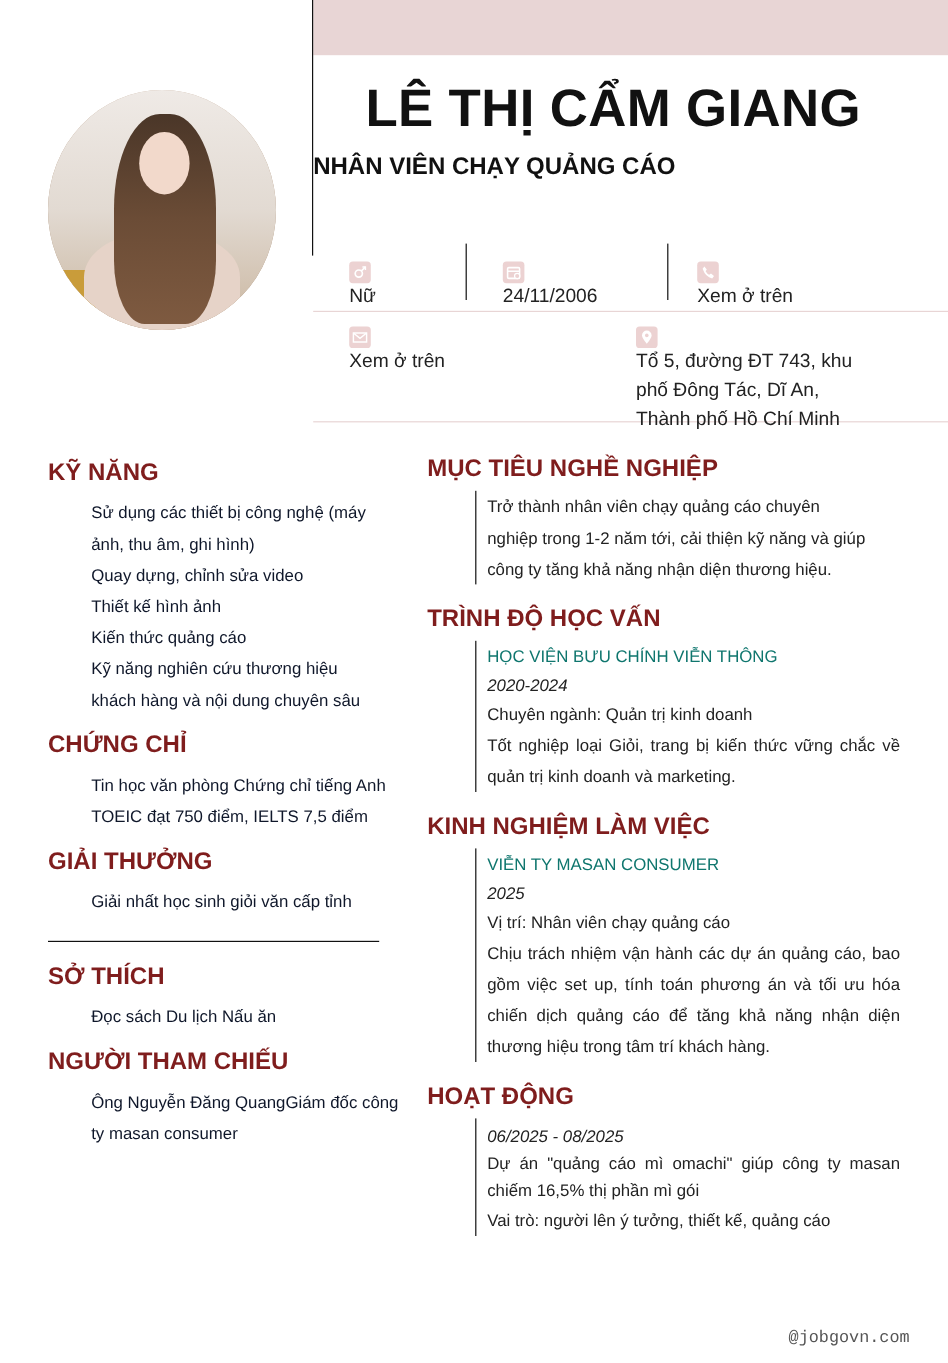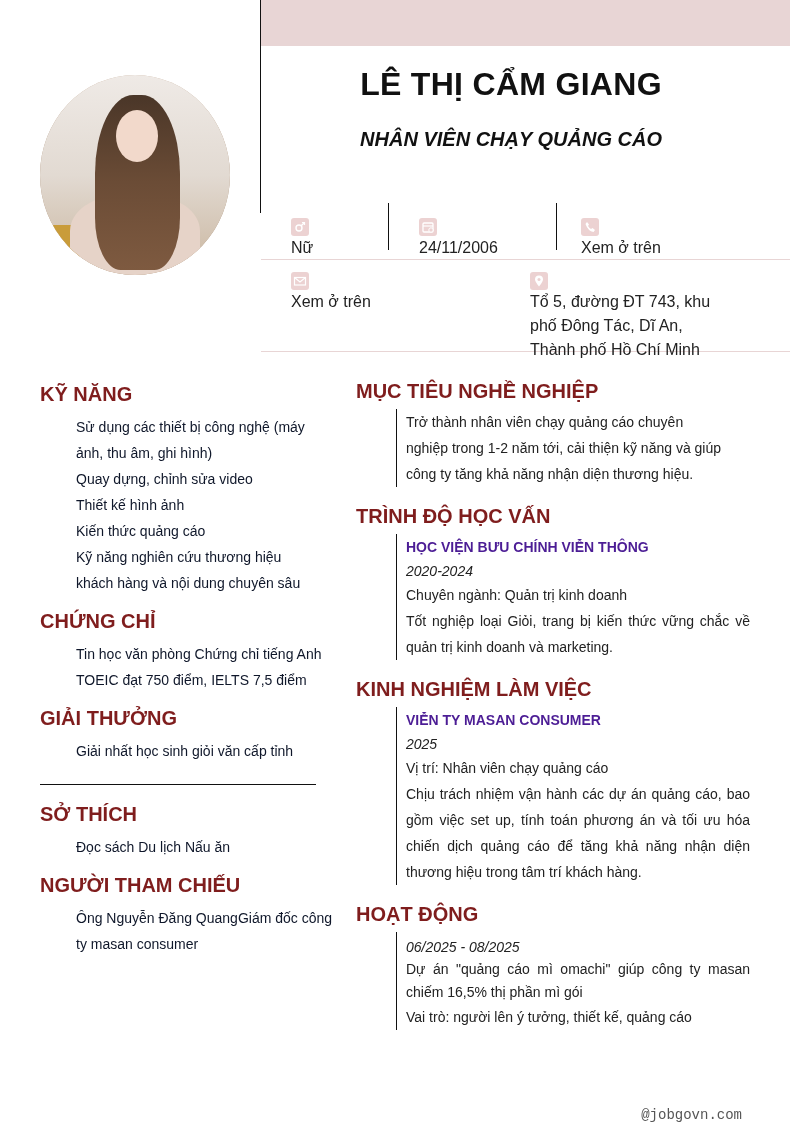--- a/index.html
+++ b/index.html
@@ -12,48 +12,48 @@
   .avatar { position: absolute; left: 40px; top: 75px; width: 190px; height: 200px; border-radius: 50%; overflow: hidden;
             background: radial-gradient(ellipse at 50% 40%, #f4e6dc 0%, #d9c6b8 35%, #b59a82 60%, #8a7058 100%); }
   .avatar .bg1 { position:absolute; left:0; top:0; width:100%; height:100%;
                  background: linear-gradient(180deg, #efeae6 0%, #e2dad2 50%, #c9b59e 100%); }
   .avatar .hair { position:absolute; left:55px; top:20px; width:85px; height:175px; border-radius: 45% 45% 30% 30%;
                   background: linear-gradient(180deg,#4a3628 0%, #6b4c36 50%, #7e5a40 100%); }
   .avatar .face { position:absolute; left:76px; top:35px; width:42px; height:52px; border-radius: 50%; background:#f2d9cb; }
   .avatar .shirt { position:absolute; left:30px; top:120px; width:130px; height:90px; border-radius: 40% 40% 0 0; background:#e6d3c8; }
   .avatar .sofa { position:absolute; left:0; top:150px; width:40px; height:60px; background:#c99c3a; }
 
-  .name { position: absolute; left: 261px; top: 66px; width: 500px; text-align: center; font-size: 32px; font-weight: bold; color: #111; letter-spacing: 0.3px; }
-  .title { position: absolute; left: 261px; top: 128px; width: 500px; text-align: center; font-size: 20px; font-weight: bold; color: #111; font-style: italic; }
+  .name { position: absolute; left: 261px; top: 66px; width: 500px; text-align: center; font-size: 44px; font-weight: bold; color: #111; letter-spacing: 0.3px; }
+  .title { position: absolute; left: 261px; top: 128px; width: 500px; text-align: left; font-size: 20px; font-weight: bold; color: #111; }
 
   .info-row { position: absolute; left: 261px; width: 529px; }
   .info-row.r1 { top: 203px; height: 57px; border-bottom: 1px solid #e8d5d5; }
   .info-row.r2 { top: 260px; height: 92px; border-bottom: 1px solid #e8d5d5; }
   .info-item { position: absolute; display: flex; align-items: flex-start; font-size: 16px; color: #222; line-height: 24px; flex-direction: column; }
   .info-icon { width: 18px; height: 18px; border-radius: 3px; background: #ecd2d2; margin-top: 3px; margin-right: 12px; display: flex; align-items: center; justify-content: center; flex-shrink: 0; }
   .info-icon svg { width: 14px; height: 14px; }
   .vsep { position: absolute; top: 0; width: 1px; height: 47px; background: #111; }
 
   .left-col { position: absolute; left: 40px; top: 383px; width: 276px; }
   .sec-h { font-size: 20px; font-weight: bold; color: #7f1d1d; }
   .left-col .sec-h { margin-bottom: 8px; }
   .left-text { font-size: 14px; color: #0f172a; line-height: 26px; margin-left: 36px; }
   .left-sec { margin-bottom: 14px; }
   .hr-left { height: 1px; background: #111; margin: 20px 0 18px 0; }
 
   .right-col { position: absolute; left: 356px; top: 380px; width: 394px; }
   .right-sec { margin-bottom: 18px; }
   .right-sec .sec-h { margin-bottom: 6px; }
   .entry { margin-left: 40px; border-left: 1px solid #111; padding-left: 9px; font-size: 14px; color: #222; line-height: 26px; }
-  .entry .org { font-weight: bold; font-size: 14px; color: #4c1d95; }
+  .entry .org { font-weight: normal; font-size: 14px; color: #0f766e; }
   .entry .date { font-style: italic; line-height: 22px; }
   .entry .justify { text-align: justify; }
   .entry .tight { line-height: 23px; }
 
-  .footer { position: absolute; right: 48px; top: 1107px; font-family: "Liberation Mono", monospace; font-size: 14px; color: #555; text-align: right; }
+  .footer { position: absolute; right: 32px; top: 1107px; font-family: "Liberation Mono", monospace; font-size: 14px; color: #555; text-align: right; }
 </style>
 </head>
 <body>
 
 <div class="top-band"></div>
 <div class="vline-header"></div>
 
 <div class="avatar">
   <div class="bg1"></div>
   <div class="sofa"></div>

